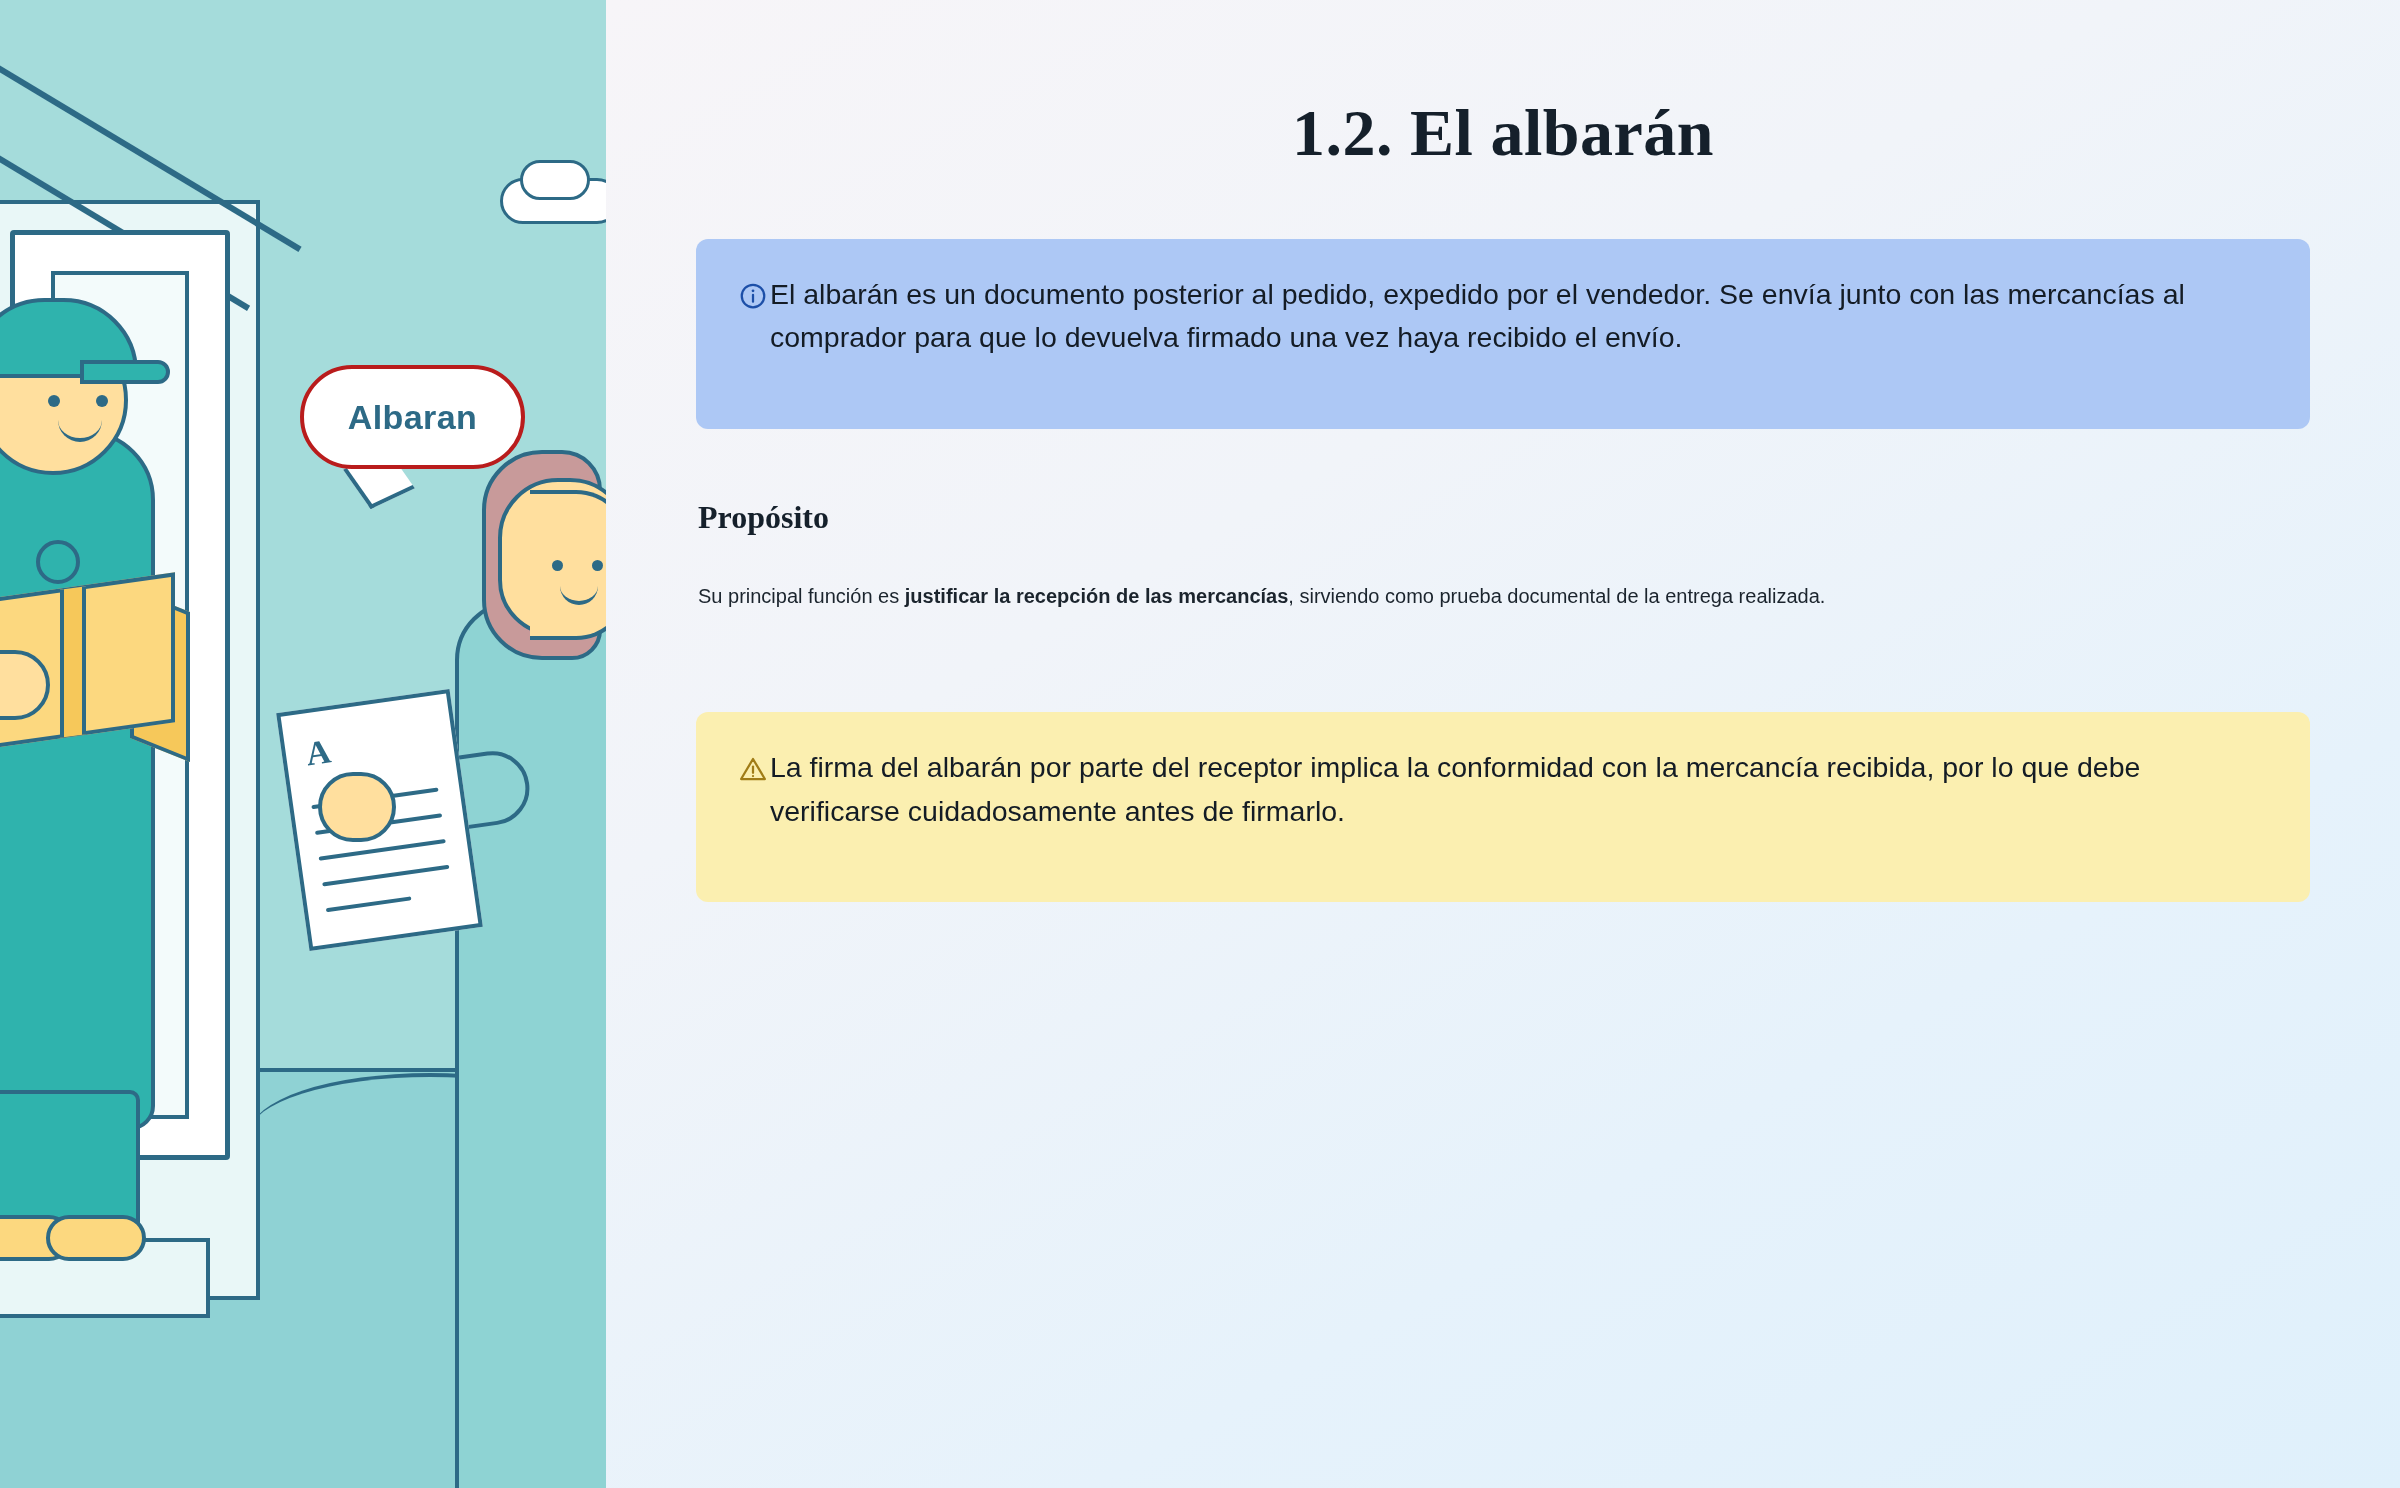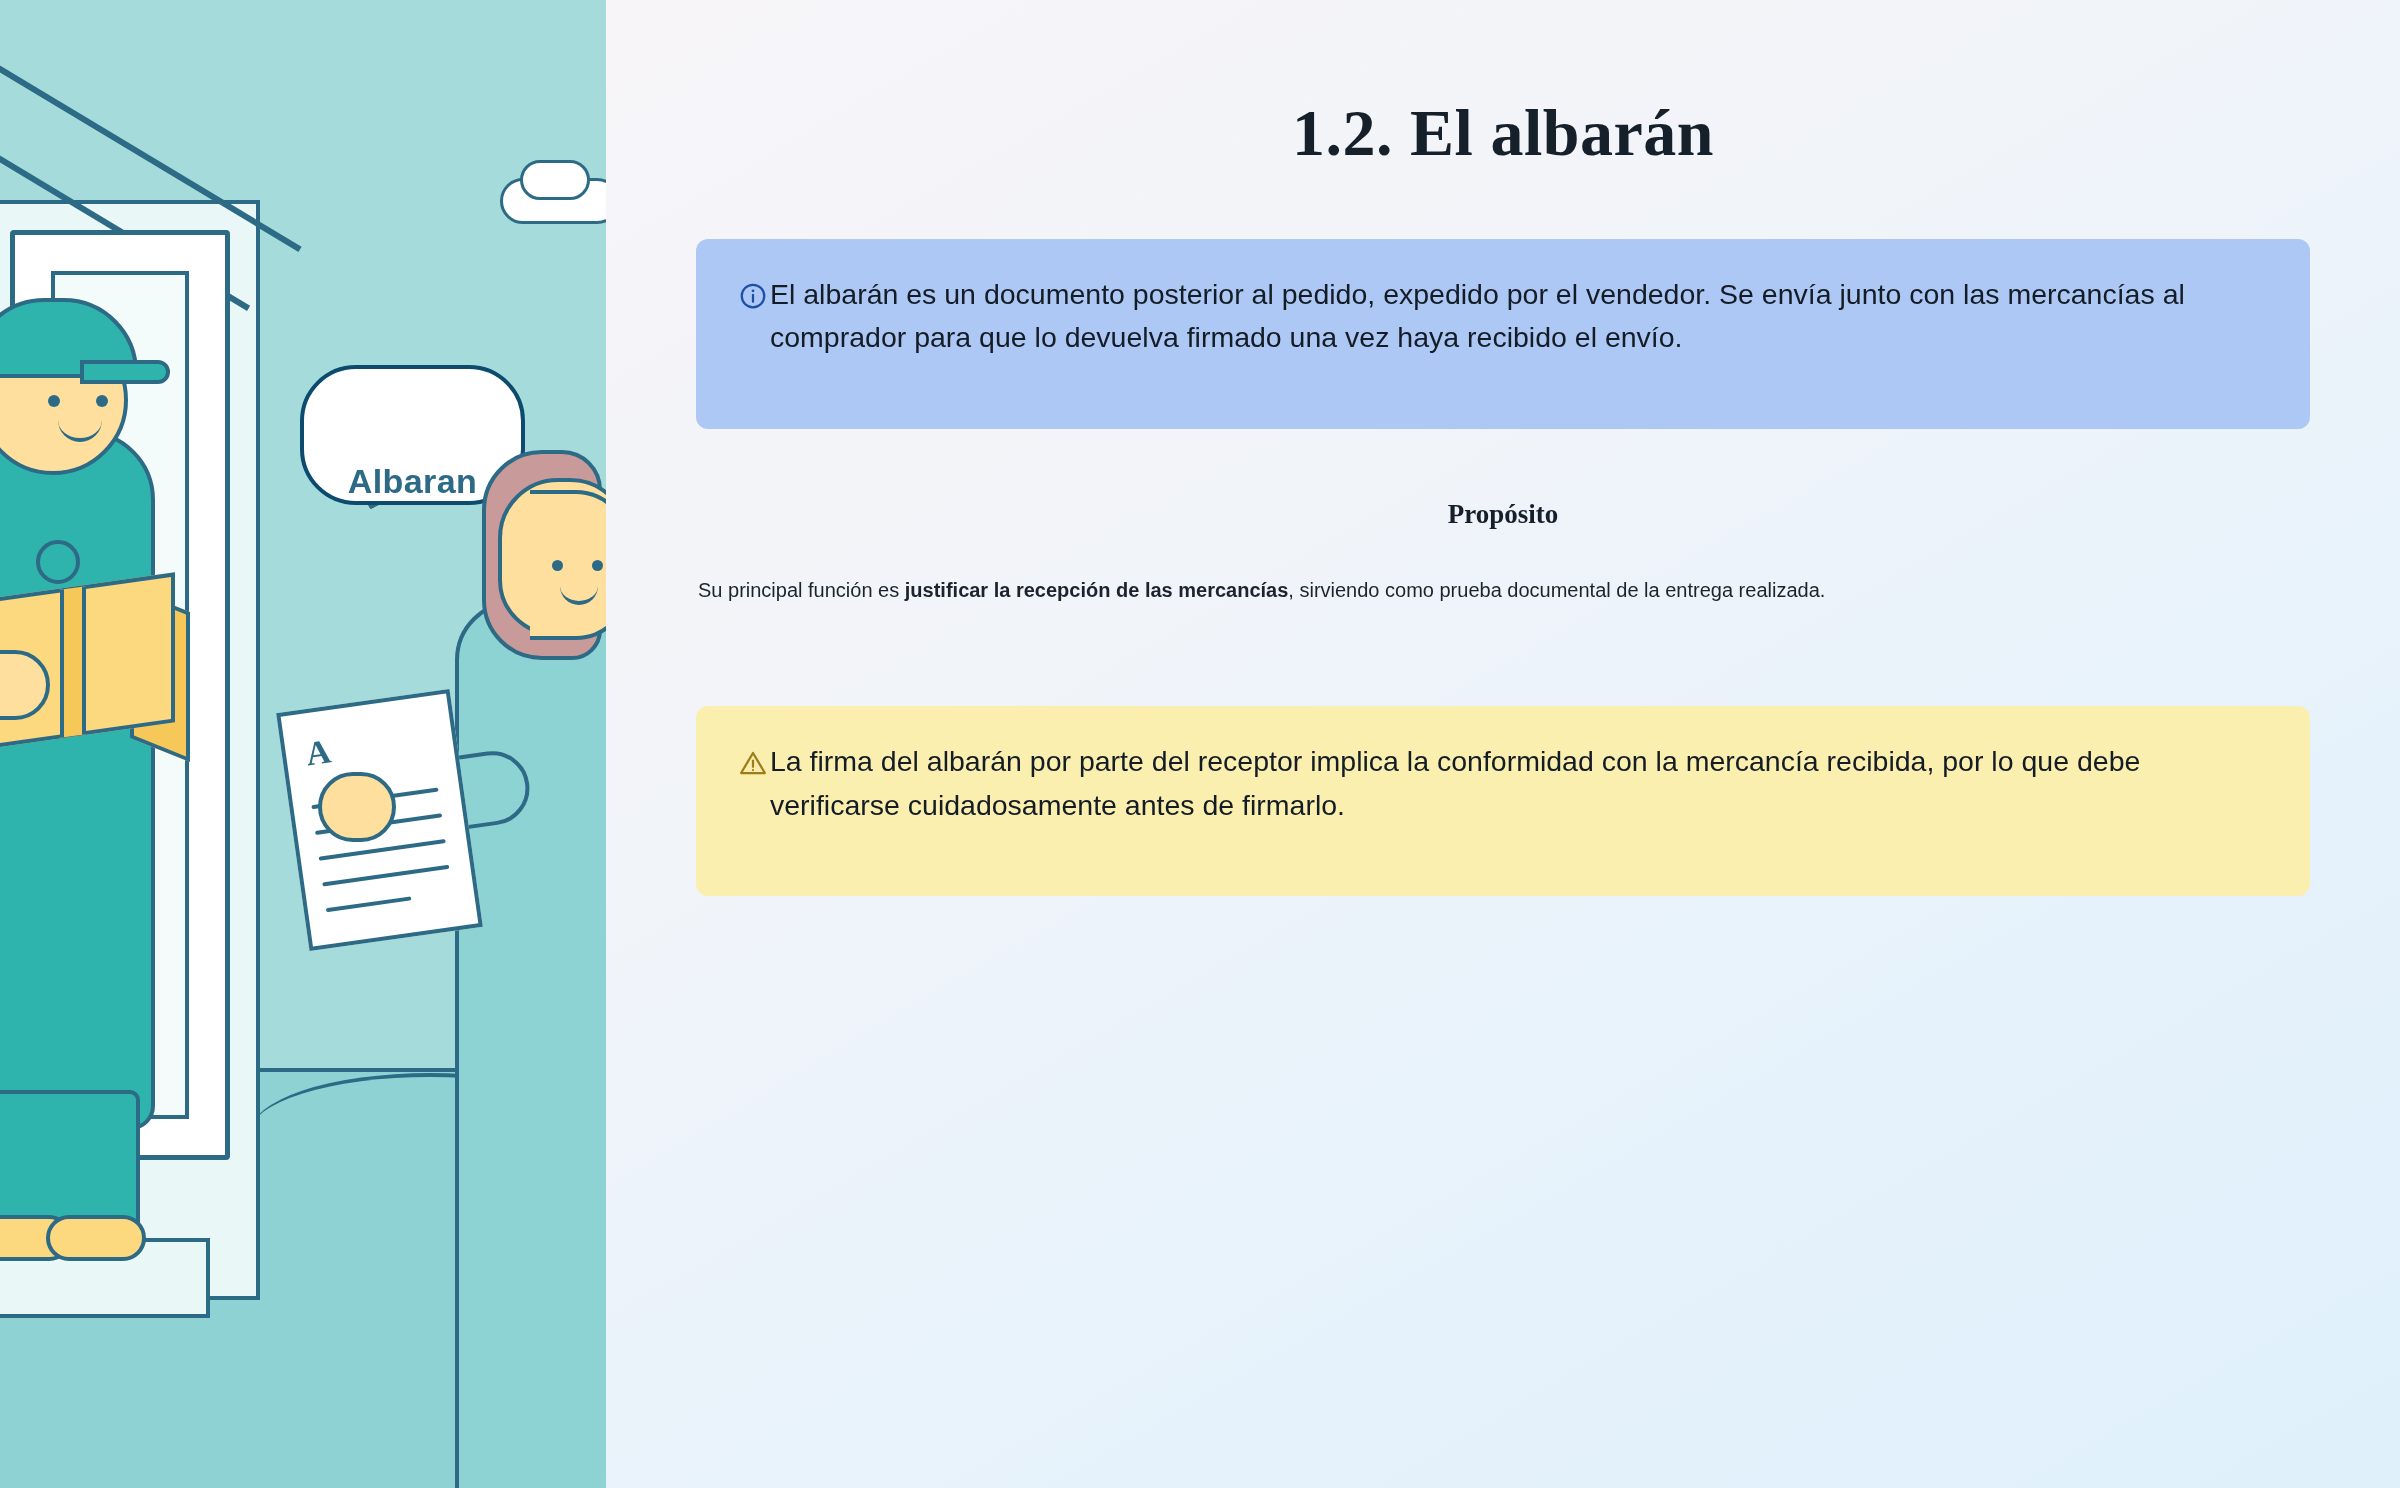--- a/index.html
+++ b/index.html
@@ -206,26 +206,26 @@
     border: 4px solid #2d6a86;
     border-radius: 24px;
   }
   .shoe-1 { left: -28px; }
   .shoe-2 { left: 46px; }
 
   
   .speech-bubble {
     position: absolute;
     left: 300px; top: 365px;
-    width: 225px; height: 140px;
+    width: 225px; height: 104px;
     background: #ffffff;
-    border: 4px solid #0c4a6e;
+    border: 4px solid #b91c1c;
     border-radius: 56px;
     display: flex;
-    align-items: flex-end;
+    align-items: center;
     justify-content: center;
   }
   .speech-bubble span {
     font-size: 34px;
     font-weight: 700;
     color: #2d6a86;
     letter-spacing: .4px;
   }
   .speech-tail {
     position: absolute;
@@ -394,23 +394,23 @@
     gap: 116px;
     margin-top: 70px;
     padding: 0 2px;
   }
   .column {
     flex: 1 1 0;
   }
   .col-heading {
     font-family: "Liberation Serif", serif;
     font-weight: 700;
-    font-size: 27px;
+    font-size: 32px;
     color: #15202b;
-    text-align: center;
+    text-align: left;
     margin-bottom: 44px;
   }
   .col-body {
     font-size: 20px;
     line-height: 1.62;
     color: #1b242d;
   }
   .col-body b { font-weight: 700; }
 </style>
 </head>

